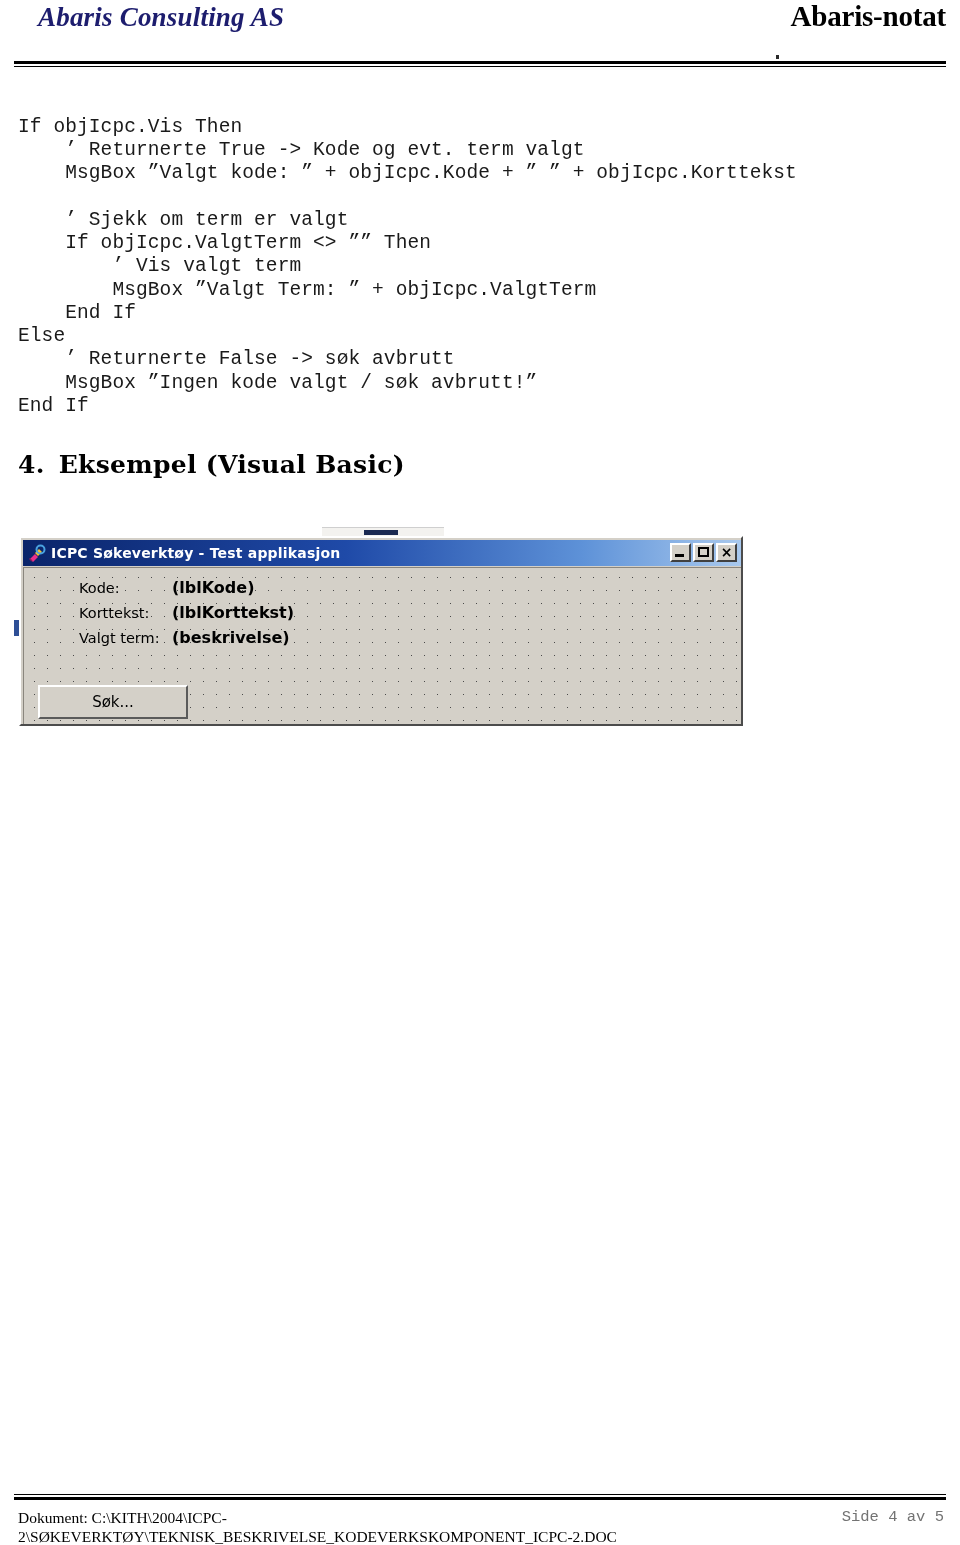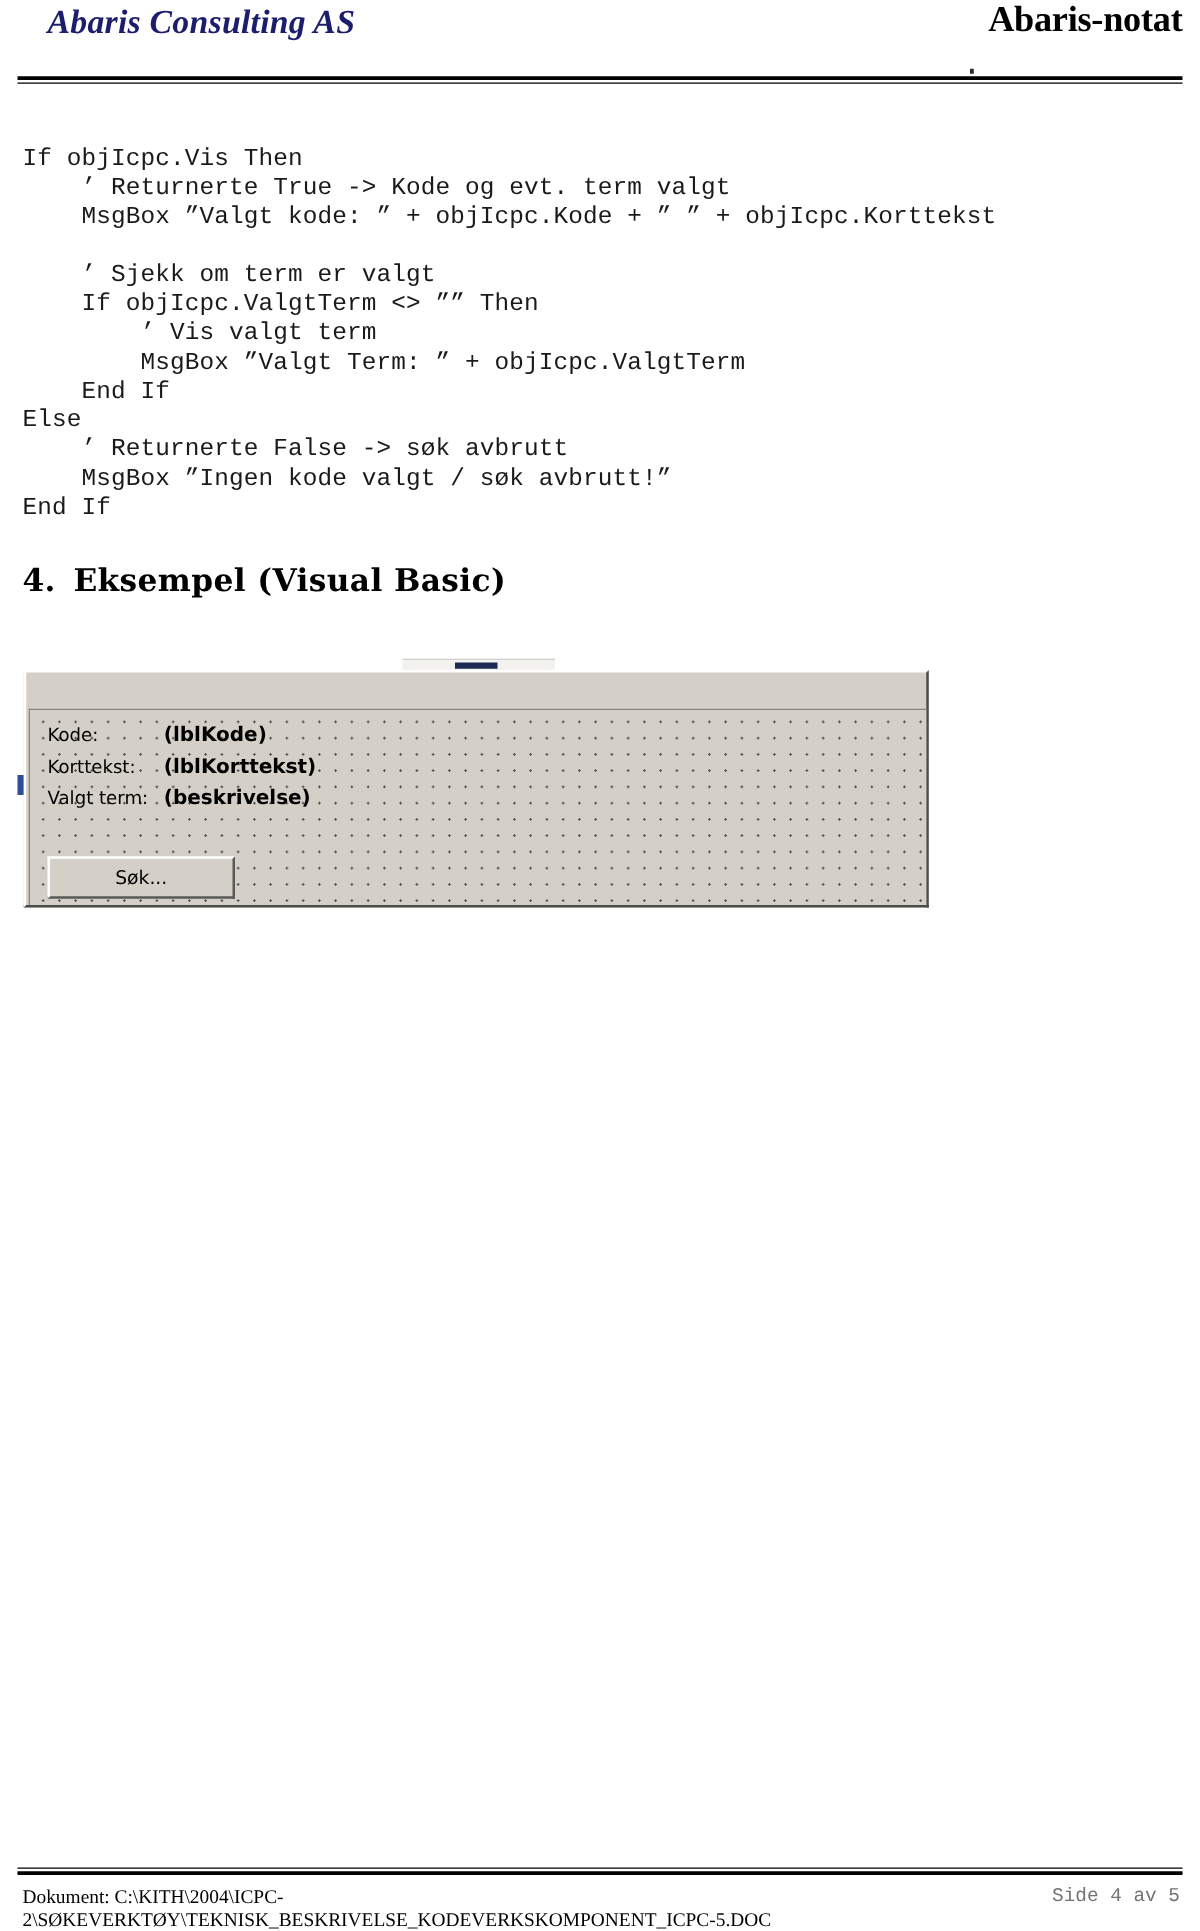--- a/index.html
+++ b/index.html
@@ -221,20 +221,21 @@
     border-top: 1px solid #8a867e;
     border-left: 1px solid #8a867e;
     box-sizing: border-box;
   }
 
   .vb-row {
     position: absolute;
     display: flex;
     align-items: baseline;
     white-space: nowrap;
+    margin-left: 41px;
   }
   .vb-label {
     font-family: "DejaVu Sans", "Liberation Sans", sans-serif;
     font-size: 14.5px;
     color: #000;
     display: inline-block;
   }
   .vb-value {
     font-family: "DejaVu Sans", "Liberation Sans", sans-serif;
     font-size: 16px;
@@ -321,20 +322,43 @@
   <span class="num">4.</span><span>Eksempel (Visual Basic)</span>
 </div>
 
 <div class="vb-shot-wrap">
 
   <div class="scan-artifact"></div>
   <div class="scan-edge-left"></div>
 
   <div class="vb-window">
 
+    <div class="vb-titlebar">
+      <span class="vb-app-icon">
+        <svg width="19" height="19" viewBox="0 0 19 19">
+          <path d="M3 15 L8 10 L11 13 L6 18 Z" fill="#e8308a"></path>
+          <path d="M8 9 L12 5 L15 8 L11 12 Z" fill="#f2c12e"></path>
+          <circle cx="13.5" cy="5.5" r="4" fill="none" stroke="#4aa3e0" stroke-width="2"></circle>
+          <path d="M2.5 14.5 L5 17" stroke="#8a1d5a" stroke-width="1.5"></path>
+        </svg>
+      </span>
+      <span class="vb-title-text">ICPC Søkeverktøy - Test applikasjon</span>
+
+      <span class="vb-winbtns">
+        <span class="vb-winbtn">
+          <span class="g-min"></span>
+        </span>
+        <span class="vb-winbtn">
+          <span class="g-max"></span>
+        </span>
+        <span class="vb-winbtn">
+          <span class="g-close">×</span>
+        </span>
+      </span>
+    </div>
 
     <div class="vb-client">
 
       <div class="vb-row" style="left:14px; top:10px;">
         <span class="vb-label vb-lbl-col">Kode:</span>
         <span class="vb-value">(lblKode)</span>
       </div>
 
       <div class="vb-row" style="left:14px; top:35px;">
         <span class="vb-label vb-lbl-col">Korttekst:</span>
@@ -349,15 +373,15 @@
       <div class="vb-button">Søk...</div>
 
     </div>
   </div>
 </div>
 
 <div class="footer-rule-thin"></div>
 <div class="footer-rule-thick"></div>
 <div class="footer-doc">
   <div>Dokument: C:\KITH\2004\ICPC-</div>
-  <div>2\SØKEVERKTØY\TEKNISK_BESKRIVELSE_KODEVERKSKOMPONENT_ICPC-5.DOC</div>
+  <div>2\SØKEVERKTØY\TEKNISK_BESKRIVELSE_KODEVERKSKOMPONENT_ICPC-2.DOC</div>
 </div>
 <div class="footer-page">Side 4 av 5</div>
 
 </body></html>

